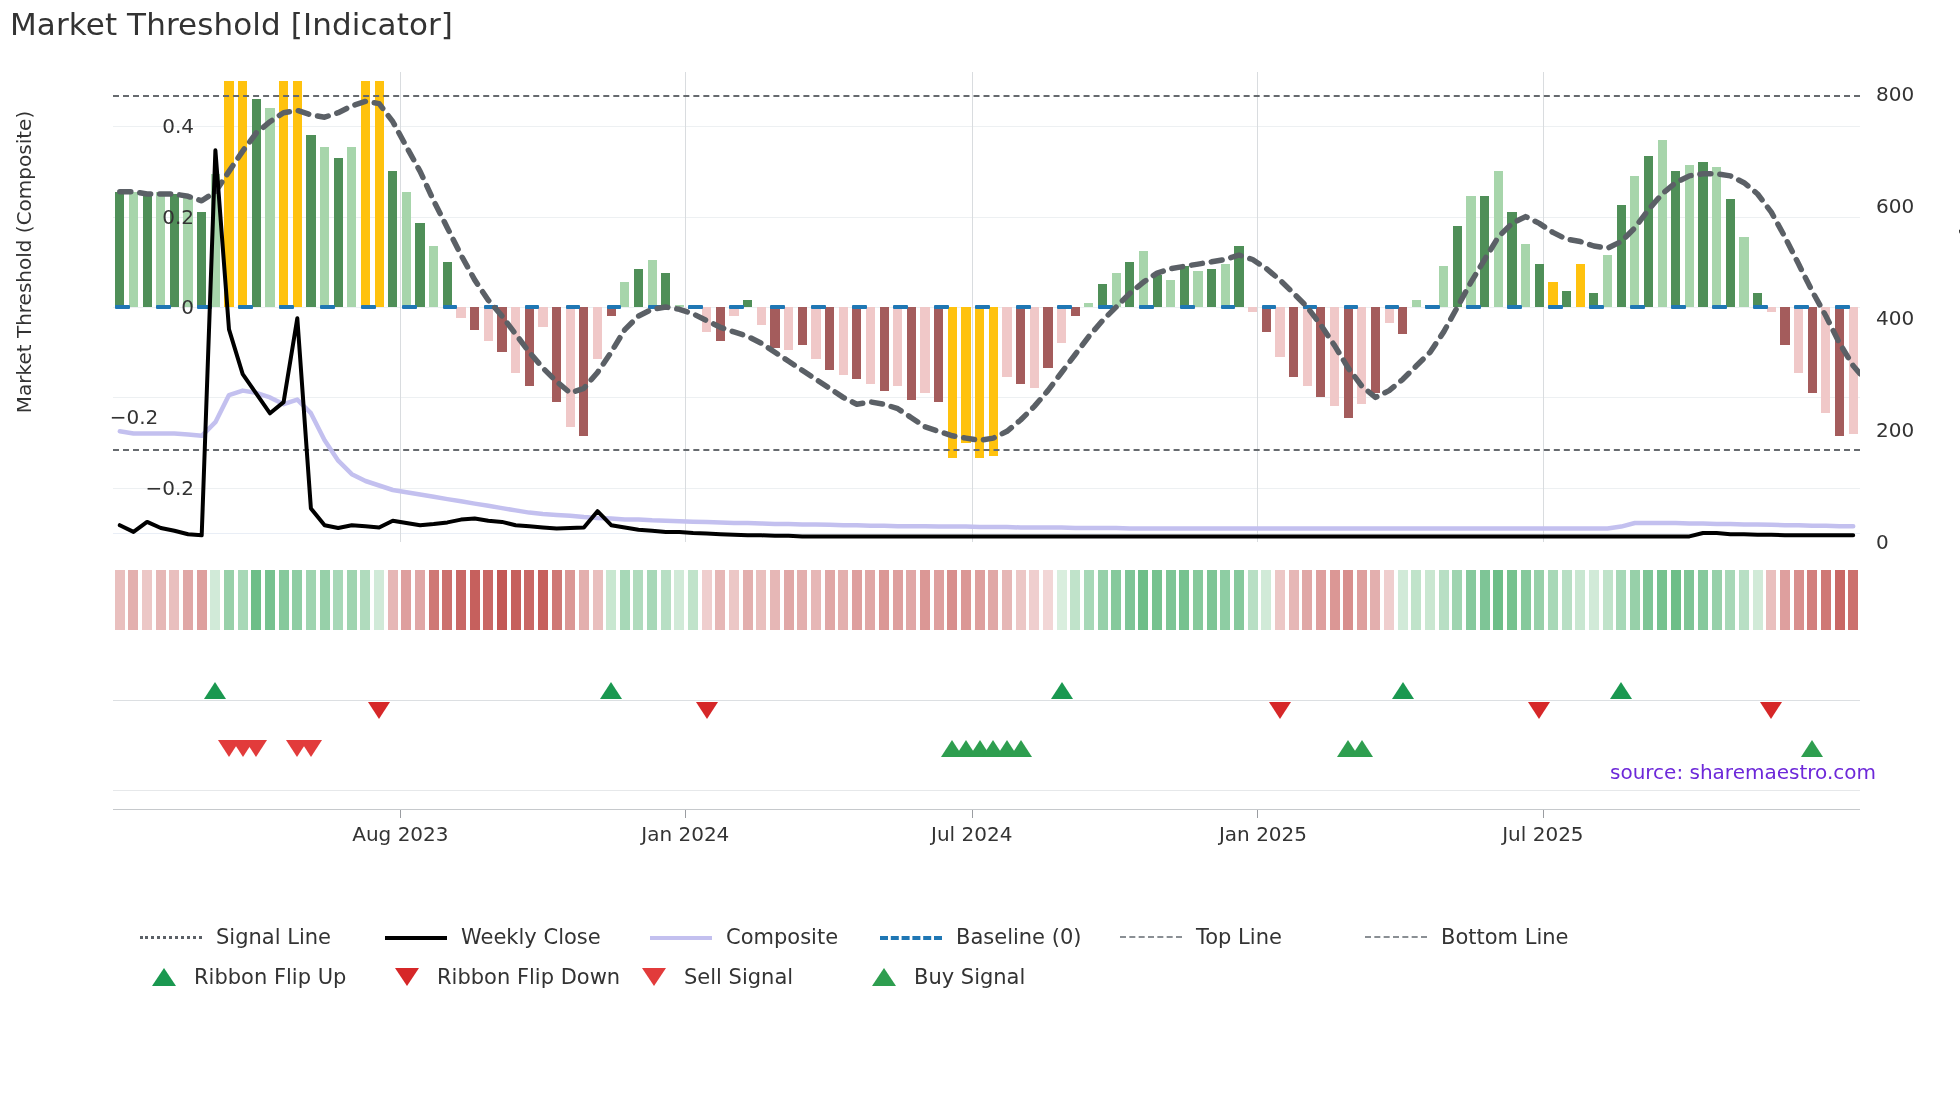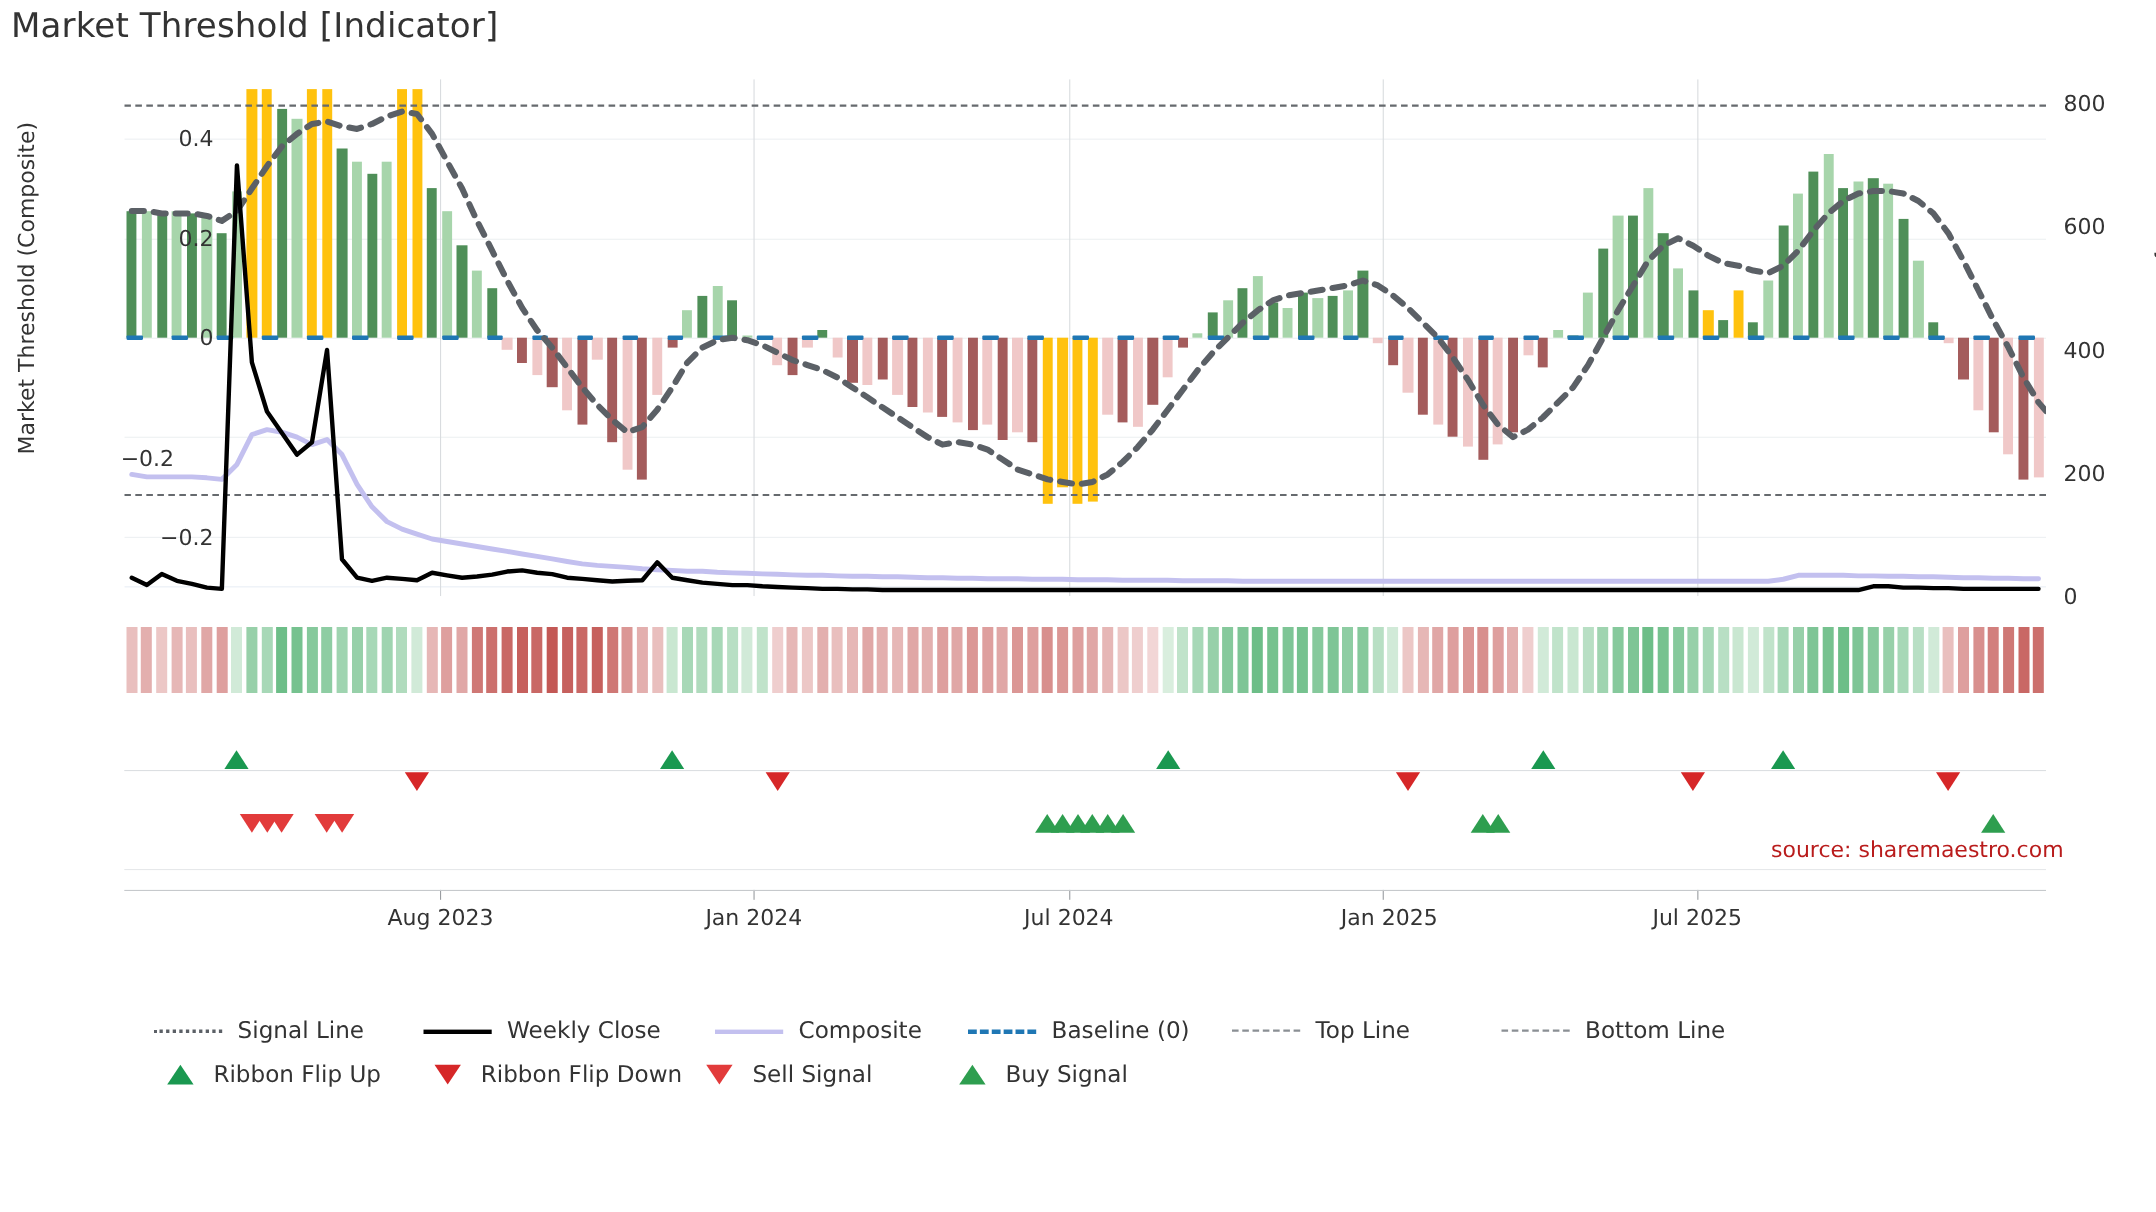--- a/index.html
+++ b/index.html
@@ -33,21 +33,21 @@
   .rib{position:absolute;top:0;height:60px;}
 
   .flipaxis{position:absolute;left:113px;top:700px;width:1747px;height:1px;background:#dcdfe2;}
   .sigaxis{position:absolute;left:113px;top:790px;width:1747px;height:1px;background:#e6e8ea;}
   .xaxis-line{position:absolute;left:113px;top:809px;width:1747px;height:1px;background:#c6c9cc;}
 
   .mk{position:absolute;width:0;height:0;}
   .mk.up{border-left:11px solid transparent;border-right:11px solid transparent;}
   .mk.dn{border-left:11px solid transparent;border-right:11px solid transparent;}
 
-  .source{position:absolute;left:1610px;top:760px;font-size:20px;color:#b91c1c;}
+  .source{position:absolute;left:1610px;top:760px;font-size:20px;color:#6d28d9;}
 
   .legend{position:absolute;left:0;top:925px;width:1960px;}
   .lg-row{position:relative;height:40px;}
   .lg-item{position:absolute;display:flex;align-items:center;gap:14px;font-size:21px;color:#333;white-space:nowrap;}
   .sw{display:inline-block;width:62px;height:14px;position:relative;flex:0 0 62px;}
   .sw i{position:absolute;left:0;right:0;top:6px;}
   .sw.solid i{border-top:4px solid #000;}
   .sw.comp i{border-top:4px solid #c3c0ef;}
   .sw.dot i{border-top:3px dotted #5b6066;}
   .sw.dash-gray i{border-top:2.4px dashed #8a8f94;}

